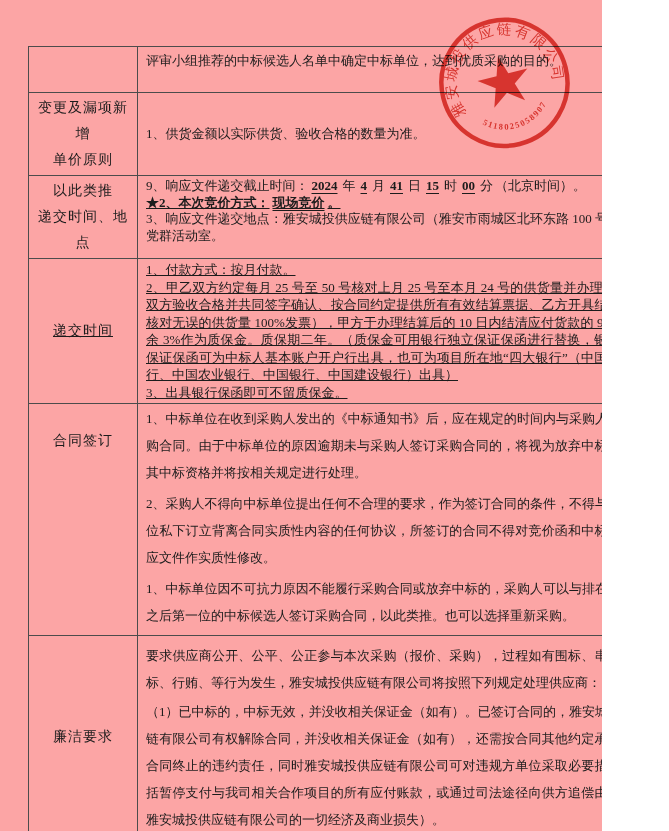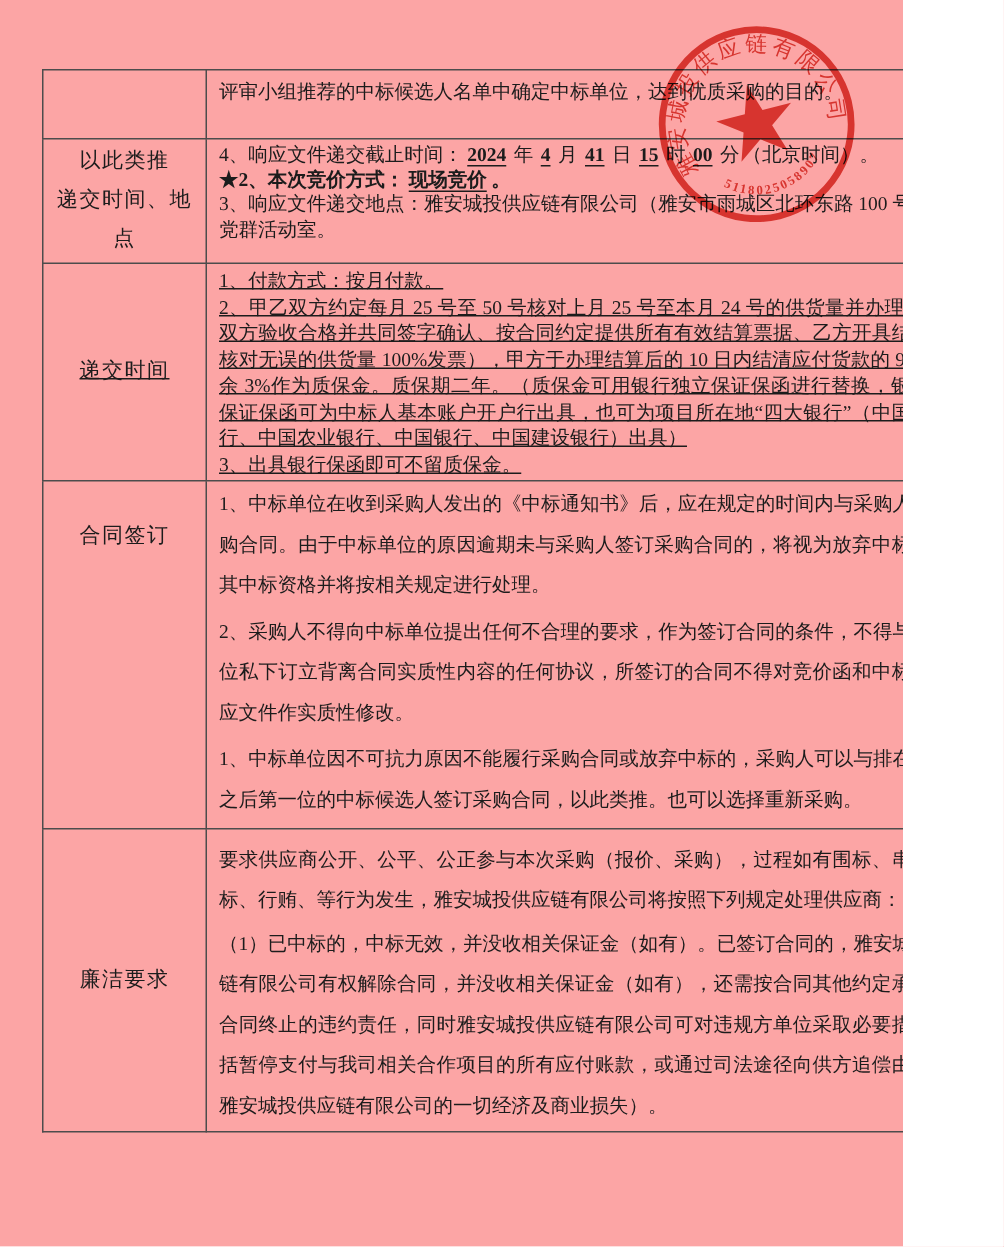--- a/index.html
+++ b/index.html
@@ -30,21 +30,21 @@
   tr.r7 td { height:196px; }
   .r1 .content { padding-top:5px; }
   .r2 .content { vertical-align:middle; }
   .r3 .content { line-height:16.5px; }
   .r4 .content { line-height:17.5px; }
   .r5 .content { padding-top:3px; }
   .r6 .content { line-height:27px; padding-top:1px; }
   .r6 .content p { margin-bottom:4px; }
   .r7 .content { line-height:27px; padding-top:6px; }
   .r7 .content p { margin-bottom:2px; }
-  .bold { font-weight:bold; }
+  .bold { font-weight:bold;text-decoration:underline; }
   .u {
     font-weight:bold; text-decoration:underline; text-underline-offset:3px;
     padding:0 3px;
   }
   .unit { padding:0 2px; }
   .stamp {
     position:absolute; left:421px; top:-5px; width:164px; height:164px;
     mix-blend-mode:multiply; opacity:0.88; pointer-events:none; z-index:5;
   }
   .stamp svg { width:100%; height:100%; overflow:visible; }
@@ -60,29 +60,36 @@
         <col class="c-label">
         <col>
       </colgroup>
 
     <tbody>
         <tr class="r1">
       <td class="label"></td>
       <td class="content">评审小组推荐的中标候选人名单中确定中标单位，达到优质采购的目的。</td>
     </tr>
 
+    <tr class="r2">
+      <td class="label">
+        <div>变更及漏项新增</div>
+        <div>单价原则</div>
+      </td>
+      <td class="content" style="vertical-align:middle;">1、供货金额以实际供货、验收合格的数量为准。</td>
+    </tr>
 
     <tr class="r3">
       <td class="label">
         <div>以此类推</div>
         <div>递交时间、地点</div>
       </td>
       <td class="content">
         <div>
-          <span>4、响应文件递交截止时间：</span><span class="u">2024</span><span class="unit">年</span><span class="u">4</span><span class="unit">月</span><span class="u">41</span><span class="unit">日</span><span class="u">15</span><span class="unit">时</span><span class="u">00</span><span class="unit">分</span><span>（北京时间）。</span>
+          <span>9、响应文件递交截止时间：</span><span class="u">2024</span><span class="unit">年</span><span class="u">4</span><span class="unit">月</span><span class="u">41</span><span class="unit">日</span><span class="u">15</span><span class="unit">时</span><span class="u">00</span><span class="unit">分</span><span>（北京时间）。</span>
         </div>
         <div class="bold">
           <span>★2、本次竞价方式：</span><span class="u">现场竞价</span><span>。</span>
         </div>
         <div>3、响应文件递交地点：雅安城投供应链有限公司（雅安市雨城区北环东路 100 号）二楼党群活动室。</div>
       </td>
     </tr>
 
     <tr class="r4">
       <td class="label">递交时间</td>

